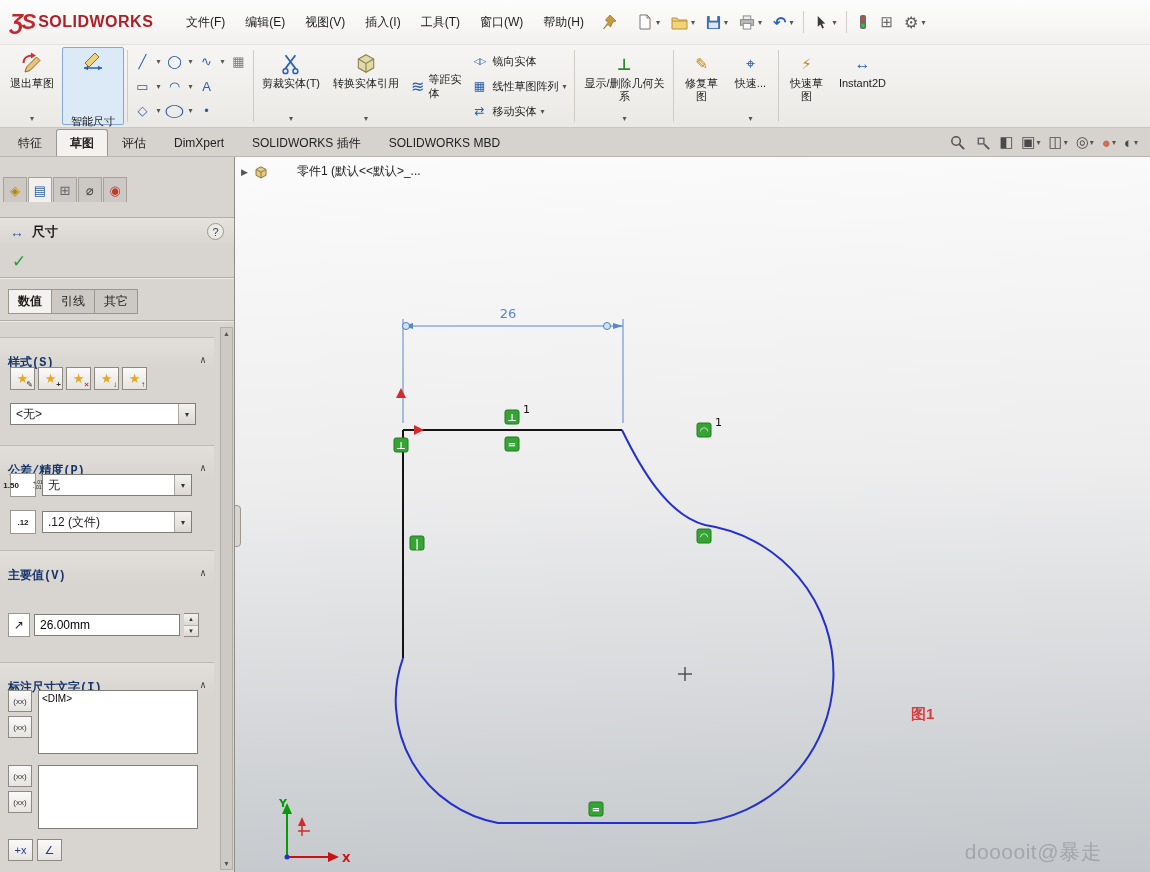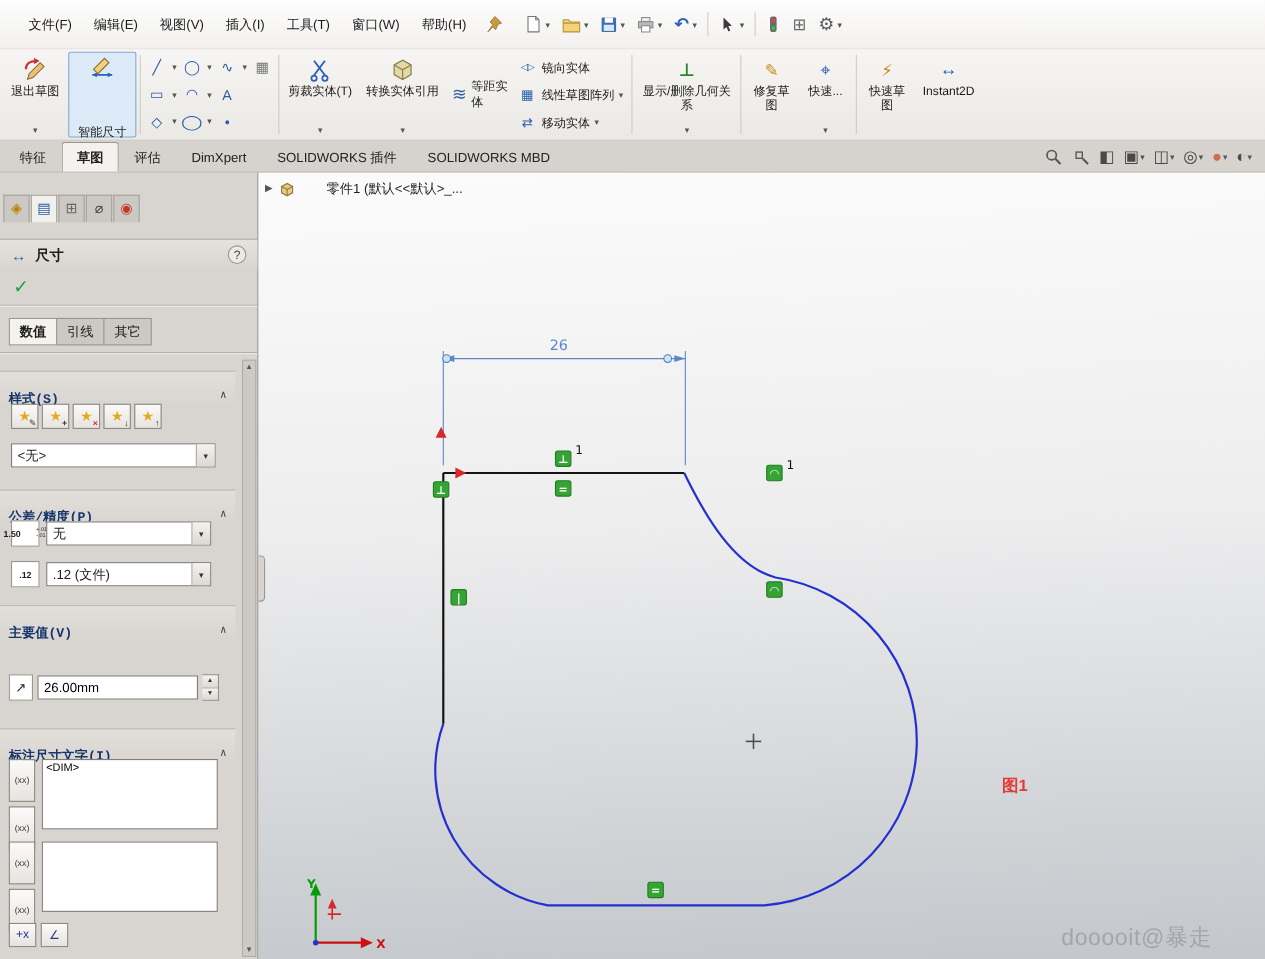--- a/index.html
+++ b/index.html
@@ -81,41 +81,45 @@
 .combo{display:flex;align-items:center;background:#fff;border:1px solid #7f7d79;height:22px;}
 .combo .cval{flex:1;padding:0 5px;white-space:nowrap;overflow:hidden;}
 .combo .cbtn{width:17px;align-self:stretch;background:linear-gradient(#f4f2ef,#dcd9d4);border-left:1px solid #aaa7a2;display:flex;align-items:center;justify-content:center;font-size:8px;color:#333;}
 .tolico{width:26px;height:24px;border:1px solid #9a978f;background:#fff;display:flex;align-items:center;justify-content:center;gap:14px;font-size:7px;}
 .tolico .tmain{font-size:8px;font-weight:bold;}
 .tolstack{display:flex;flex-direction:column;font-size:5px;line-height:5px;}
 .pm-input{background:#fff;border:1px solid #7f7d79;height:22px;padding:0 5px;font-size:12px;font-family:"Liberation Sans",sans-serif;width:100%;}
 .spin{display:flex;flex-direction:column;width:15px;height:24px;border:1px solid #8d8a84;border-left:none;}
 .spin span{flex:1;display:flex;align-items:center;justify-content:center;font-size:6px;background:linear-gradient(#f4f2ef,#dcd9d4);color:#333;}
 .spin span:first-child{border-bottom:1px solid #b5b2ac;}
-.ovrbtn{width:24px;height:39px;border:1px solid #8d8a84;background:linear-gradient(#fbfaf9,#e6e4e0);display:flex;align-items:center;justify-content:center;font-size:8px;color:#333;margin-bottom:4px;}
+.ovrbtn{width:24px;height:22px;border:1px solid #8d8a84;background:linear-gradient(#fbfaf9,#e6e4e0);display:flex;align-items:center;justify-content:center;font-size:8px;color:#333;margin-bottom:4px;}
 .ta{position:absolute;background:#fff;border:1px solid #7f7d79;resize:none;font-size:10px;font-family:"Liberation Sans",sans-serif;padding:2px 3px;}
 .botbtn{width:25px;height:22px;border:1px solid #8d8a84;background:linear-gradient(#fbfaf9,#e6e4e0);display:flex;align-items:center;justify-content:center;font-size:11px;color:#2a3a8c;margin-right:4px;}
 .pm-scroll{position:absolute;top:170px;right:1px;width:13px;bottom:2px;background:#cdcac5;border:1px solid #b0ada7;display:flex;flex-direction:column;justify-content:space-between;align-items:center;}
 .scr{font-size:7px;color:#555;padding:2px 0;}
 
 
 .treeline{position:absolute;top:6px;left:6px;display:flex;align-items:center;gap:5px;}
 .treearrow{font-size:9px;color:#555;}
 .treelabel{font-size:12px;color:#222;margin-left:23px;}
 .figlabel{position:absolute;left:676px;top:548px;color:#e03a3a;font-size:15px;font-weight:bold;}
 .watermark{position:absolute;right:48px;bottom:6px;font-size:21px;color:#a2a7ac;letter-spacing:.5px;}
 .splitter{position:absolute;left:-1px;top:348px;width:7px;height:42px;background:#d8d5d0;border:1px solid #9a978f;border-radius:0 4px 4px 0;}
 svg text{font-family:"DejaVu Sans","Liberation Sans",sans-serif;}
 </style>
 </head>
 <body>
 
 <div id="app">
 
   <header class="menubar">
+    <div class="logo">
+      <span class="dsmark">ƷS</span>
+      <span class="brand">SOLIDWORKS</span>
+    </div>
     <nav class="menus">
       <span class="menu">文件(F)</span>
       <span class="menu">编辑(E)</span>
       <span class="menu">视图(V)</span>
       <span class="menu">插入(I)</span>
       <span class="menu">工具(T)</span>
       <span class="menu">窗口(W)</span>
       <span class="menu">帮助(H)</span>
     </nav>
     <span class="pinbtn">

